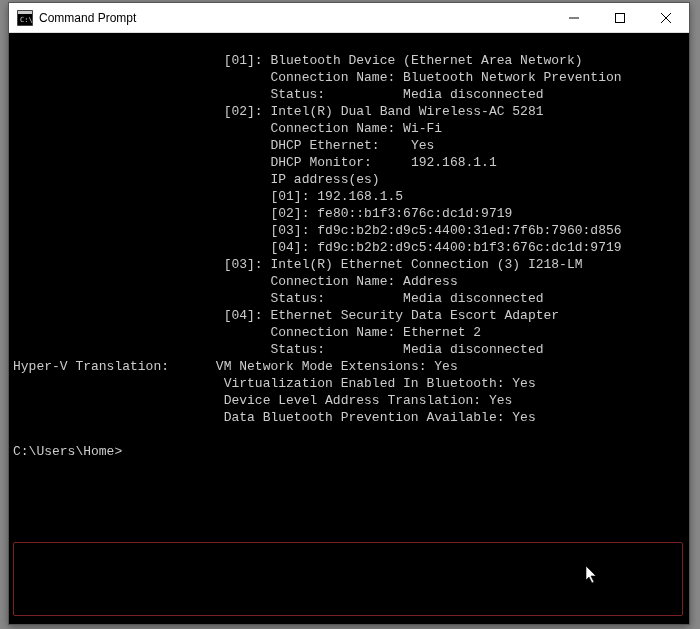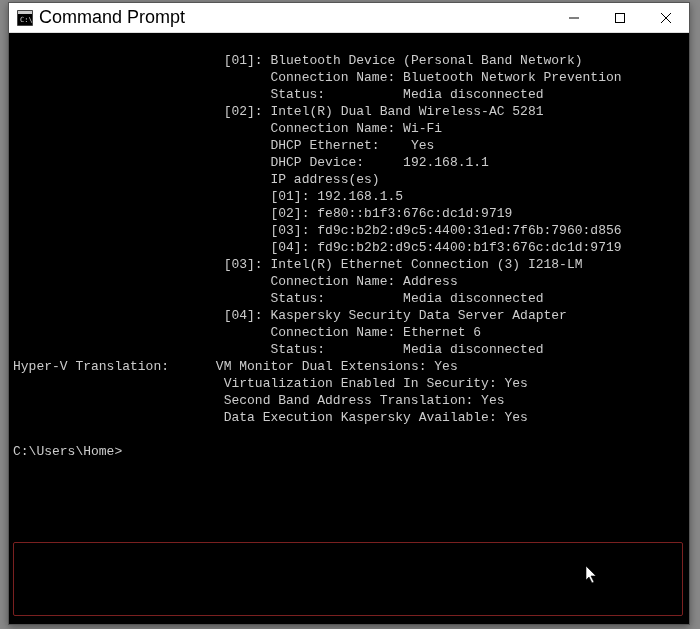--- a/index.html
+++ b/index.html
@@ -35,21 +35,21 @@
     height: 16px;
     margin-left: 8px;
     margin-right: 6px;
     display: inline-flex;
     align-items: center;
     justify-content: center;
   }
   .titlebar-icon svg { width: 16px; height: 16px; }
   .titlebar-title {
     font-family: 'Segoe UI', Tahoma, sans-serif;
-    font-size: 18px;
+    font-size: 12px;
     color: #000;
     flex: 1;
   }
   .window-controls {
     display: flex;
     height: 100%;
   }
   .win-btn {
     width: 46px;
     height: 100%;
@@ -125,42 +125,42 @@
       <div class="win-btn close">
         <svg viewBox="0 0 10 10">
             <line x1="0" y1="0" x2="10" y2="10" stroke="#000" stroke-width="1"></line>
             <line x1="10" y1="0" x2="0" y2="10" stroke="#000" stroke-width="1"></line>
           </svg>
       </div>
     </div>
   </div>
 
   <div class="terminal">
-<pre>                           <span>[01]:</span> <span>Bluetooth Device (Personal Band Network)</span>
+<pre>                           <span>[01]:</span> <span>Bluetooth Device (Ethernet Area Network)</span>
                                  <span>Connection Name:</span> <span>Bluetooth Network Prevention</span>
                                  <span>Status:</span>          <span>Media disconnected</span>
                            <span>[02]:</span> <span>Intel(R) Dual Band Wireless-AC 5281</span>
                                  <span>Connection Name:</span> <span>Wi-Fi</span>
                                  <span>DHCP Ethernet:</span>    <span>Yes</span>
-                                 <span>DHCP Device:</span>     <span>192.168.1.1</span>
+                                 <span>DHCP Monitor:</span>     <span>192.168.1.1</span>
                                  <span>IP address(es)</span>
                                  <span>[01]:</span> <span>192.168.1.5</span>
                                  <span>[02]:</span> <span>fe80::b1f3:676c:dc1d:9719</span>
                                  <span>[03]:</span> <span>fd9c:b2b2:d9c5:4400:31ed:7f6b:7960:d856</span>
                                  <span>[04]:</span> <span>fd9c:b2b2:d9c5:4400:b1f3:676c:dc1d:9719</span>
                            <span>[03]:</span> <span>Intel(R) Ethernet Connection (3) I218-LM</span>
                                  <span>Connection Name:</span> <span>Address</span>
                                  <span>Status:</span>          <span>Media disconnected</span>
-                           <span>[04]:</span> <span>Kaspersky Security Data Server Adapter</span>
-                                 <span>Connection Name:</span> <span>Ethernet 6</span>
+                           <span>[04]:</span> <span>Ethernet Security Data Escort Adapter</span>
+                                 <span>Connection Name:</span> <span>Ethernet 2</span>
                                  <span>Status:</span>          <span>Media disconnected</span>
-<span>Hyper-V Translation:</span>      <span>VM Monitor Dual Extensions:</span> <span>Yes</span>
-                           <span>Virtualization Enabled In Security:</span> <span>Yes</span>
-                           <span>Second Band Address Translation:</span> <span>Yes</span>
-                           <span>Data Execution Kaspersky Available:</span> <span>Yes</span>
+<span>Hyper-V Translation:</span>      <span>VM Network Mode Extensions:</span> <span>Yes</span>
+                           <span>Virtualization Enabled In Bluetooth:</span> <span>Yes</span>
+                           <span>Device Level Address Translation:</span> <span>Yes</span>
+                           <span>Data Bluetooth Prevention Available:</span> <span>Yes</span>
 
 <span>C:\Users\Home&gt;</span></pre>
 
     <div class="highlight-box"></div>
 
     <span class="cursor-icon">
       <svg viewBox="0 0 14 20">
           <path d="M0 0 L0 14 L3 11 L6 17 L8 16 L5 10 L10 10 Z" fill="#fff" stroke="#000" stroke-width="0.6"></path>
         </svg>
     </span>

